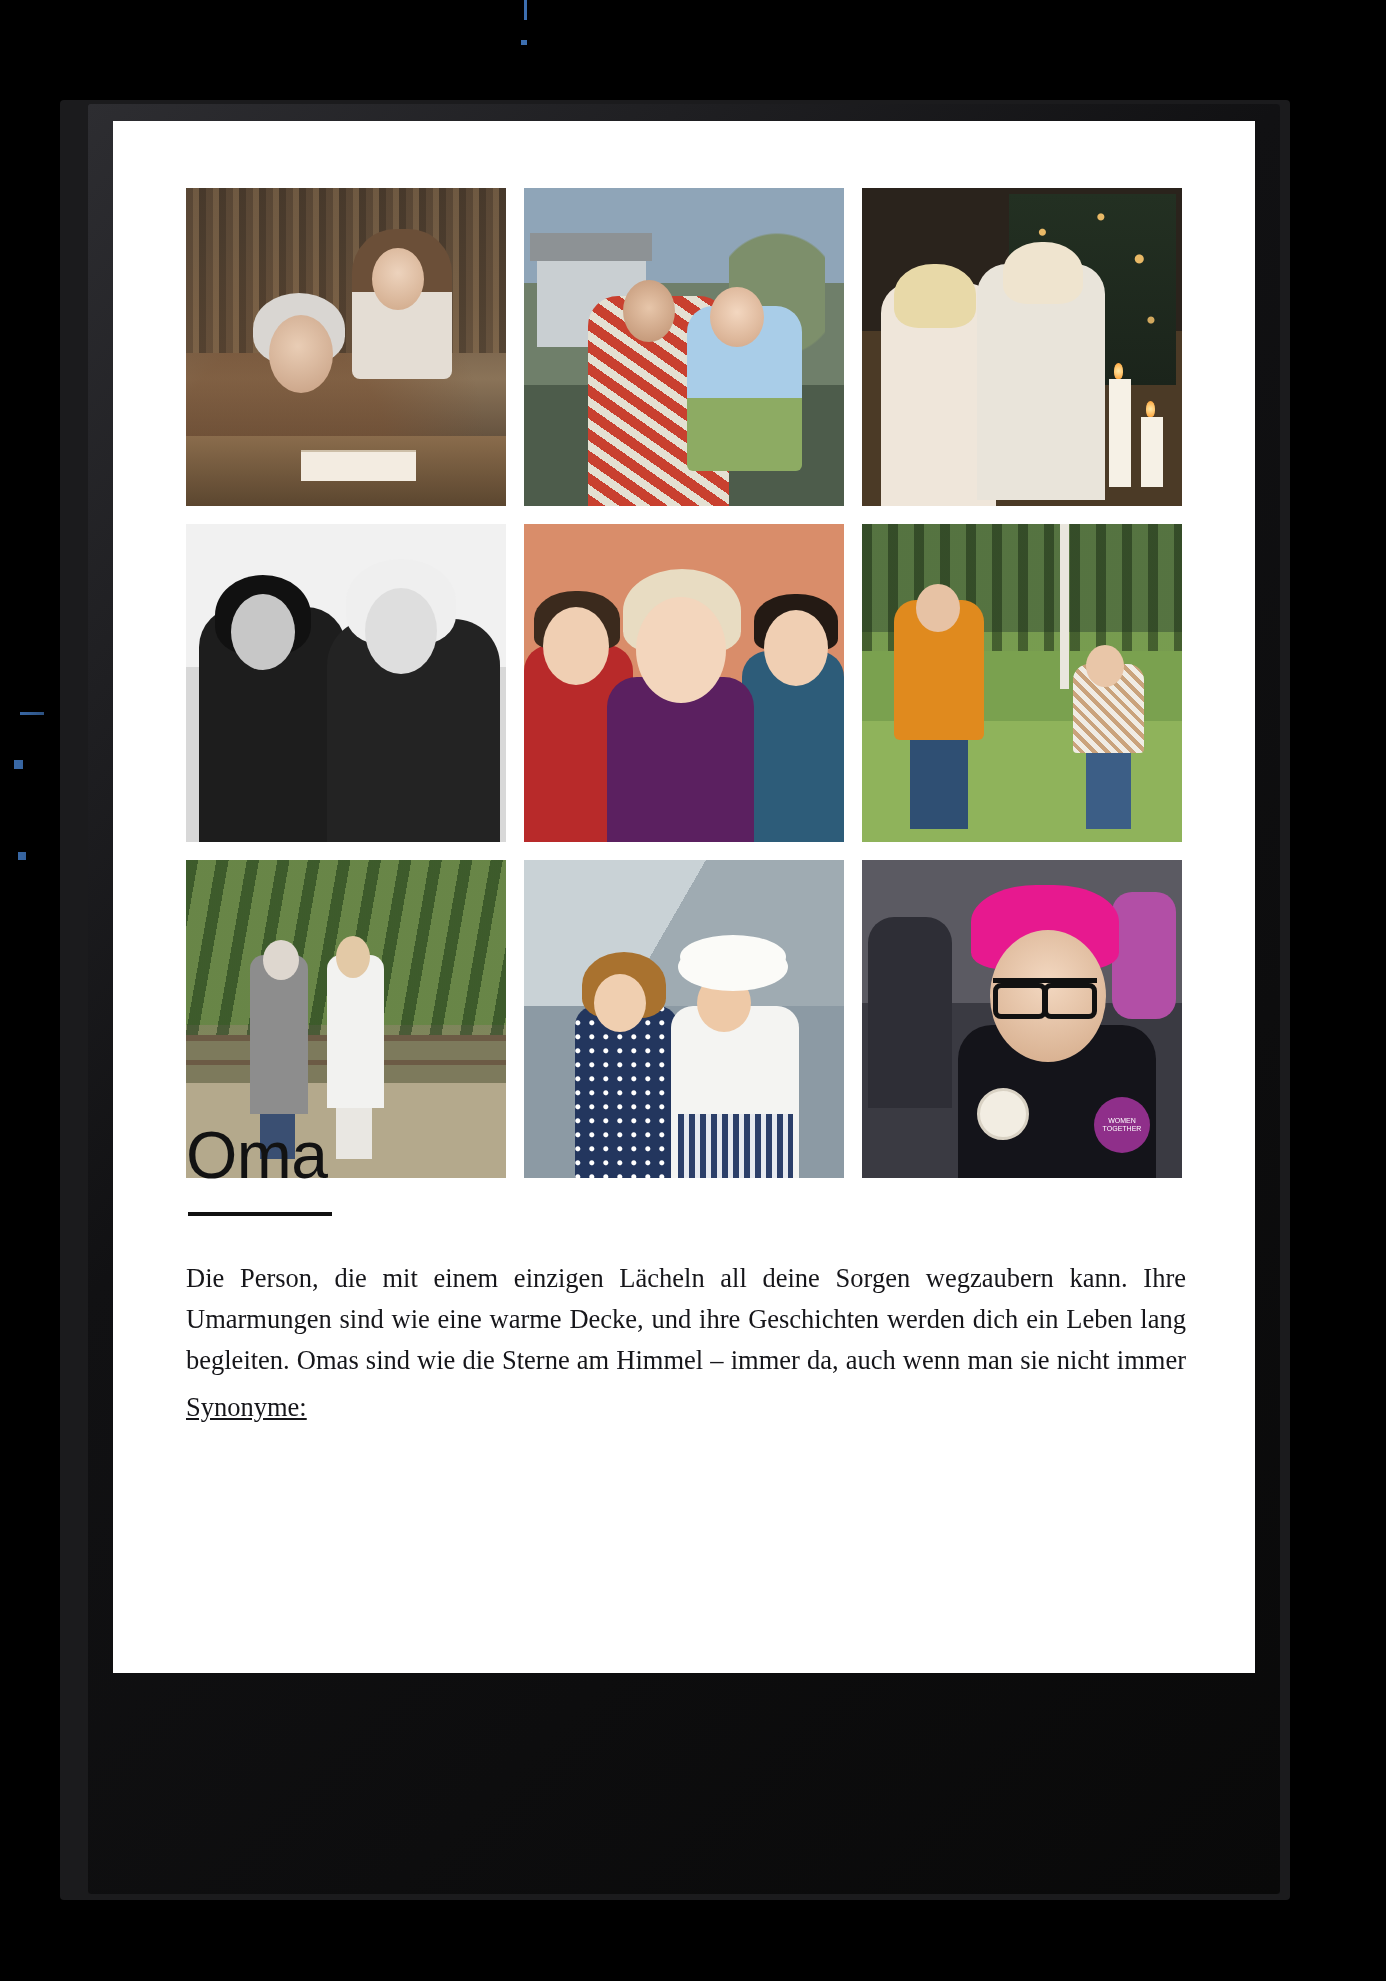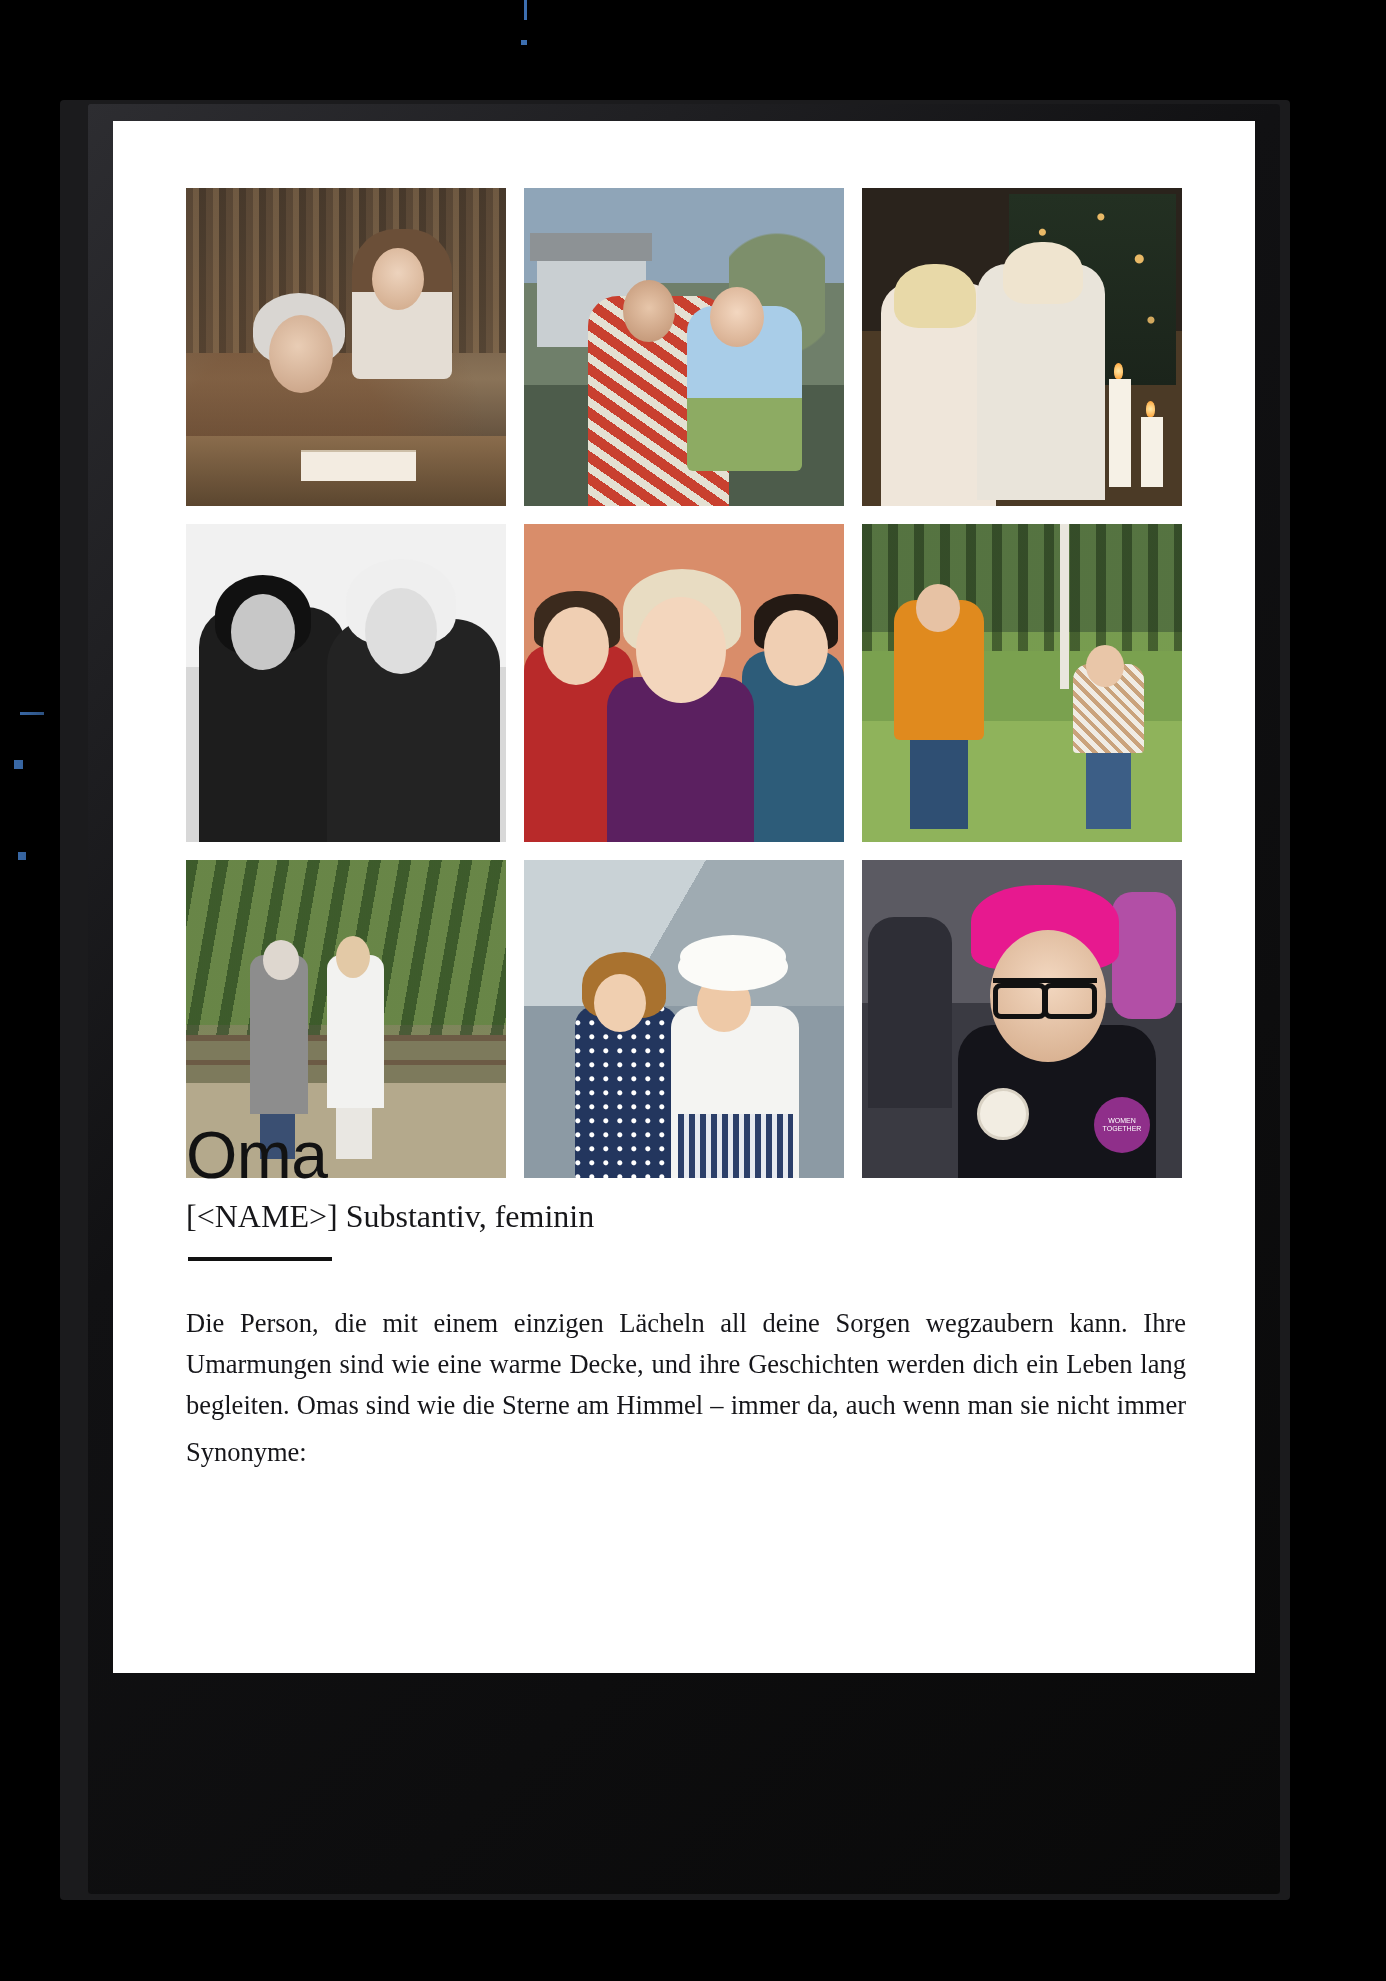--- a/index.html
+++ b/index.html
@@ -287,21 +287,21 @@
     overflow: hidden;
   }
   .syn-row {
     margin-top: 2px;
     display: flex;
     gap: 44px;
     font-family: "Liberation Serif", serif;
     font-size: 26.5px;
     color: #16161a;
   }
-  .syn-label { white-space: nowrap; }
+  .syn-label { white-space: nowrap; text-decoration: underline; }
   .syn-values { }
 
   
   .edge-mark { position: absolute; background: #3d6fb0; }
 </style>
 </head>
 <body>
 
 <div class="edge-mark" style="left:524px; top:0; width:3px; height:20px;"></div>
 <div class="edge-mark" style="left:521px; top:40px; width:6px; height:5px;"></div>
@@ -437,21 +437,20 @@
         <div class="badge2">
           <span>WOMEN TOGETHER</span>
         </div>
       </div>
     </div>
 
   </div>
 
   <div class="text-block">
     <h1 class="word">Oma</h1>
-    <p class="pron">[&lt;NAME&gt;] Substantiv, feminin</p>
     <div class="rule"></div>
     <p class="definition">Die Person, die mit einem einzigen Lächeln all deine Sorgen wegzaubern kann. Ihre Umarmungen sind wie eine warme Decke, und ihre Geschichten werden dich ein Leben lang begleiten. Omas sind wie die Sterne am Himmel – immer da, auch wenn man sie nicht immer sieht.</p>
     <div class="syn-row">
       <span class="syn-label">Synonyme:</span>
     </div>
   </div>
 
 </div>
 
 </body></html>

